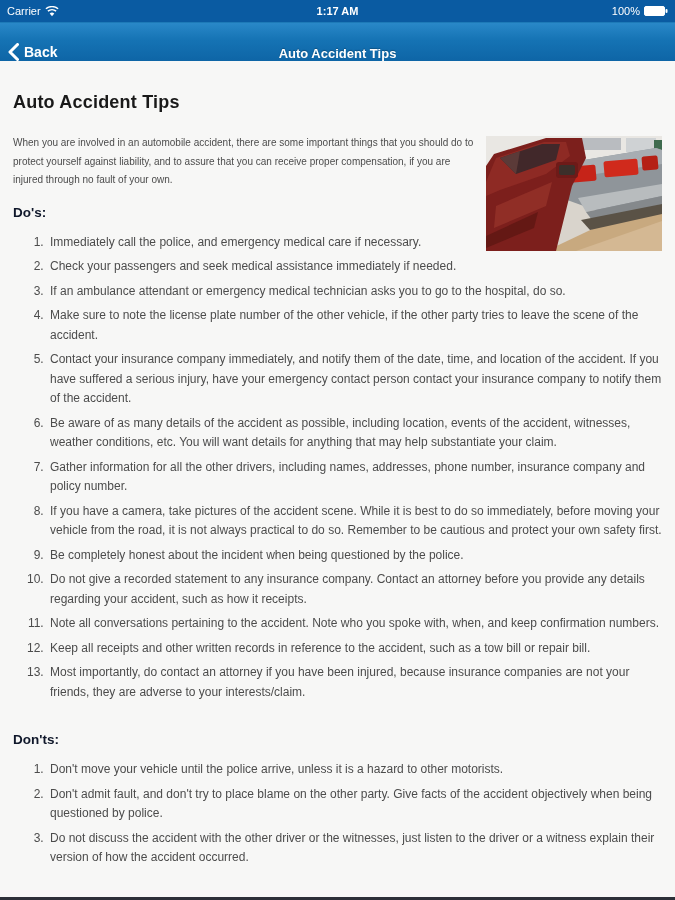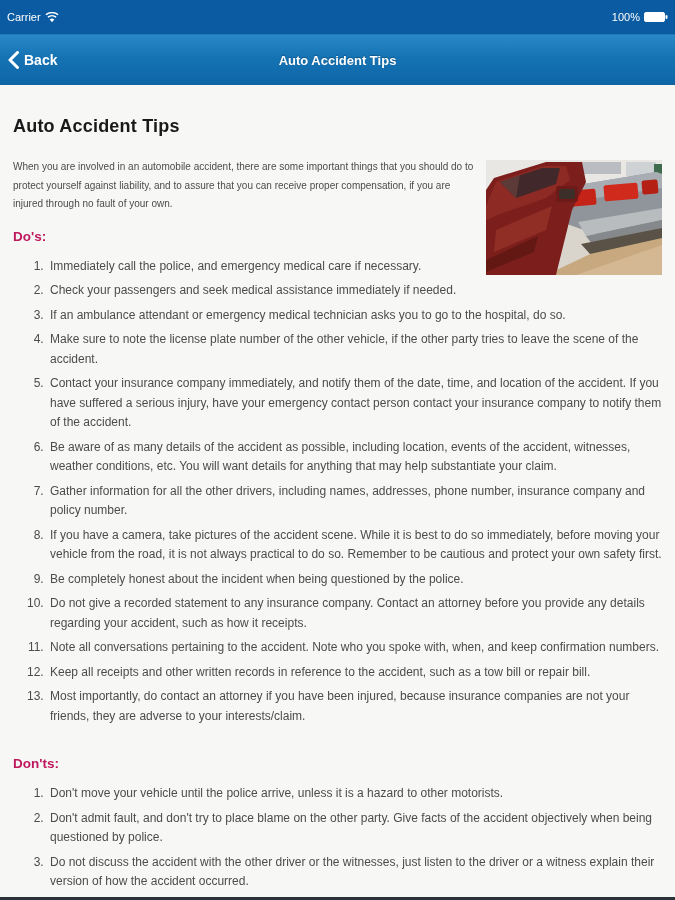--- a/index.html
+++ b/index.html
@@ -5,46 +5,46 @@
   * { margin:0; padding:0; box-sizing:border-box; }
   html,body { width:675px; height:900px; overflow:hidden; }
   body {
     font-family:"Liberation Sans", sans-serif;
     background:#f7f7f6;
     position:relative;
   }
 
   
   .status-bar{
-    height:34px;
+    height:22px;
     background:#0a5ba2;
     color:#ffffff;
     display:flex;
     align-items:center;
     justify-content:space-between;
     padding:0 7px;
     font-size:11px;
     position:relative;
   }
   .status-left,.status-right{ display:flex; align-items:center; gap:4px; }
   .status-center{
     position:absolute; left:0; right:0; text-align:center;
     font-weight:bold; font-size:11px; pointer-events:none;
   }
   .wifi-icon svg, .battery-icon svg{ display:block; }
 
   
   .nav-bar{
-    height:51px;
+    height:39px;
     background:linear-gradient(to bottom,#2988c8 0%,#1573b4 45%,#0e65a6 100%);
     border-top:1px solid #1d7ab8;
     border-bottom:1px solid #0a5globals694;
     position:relative;
     display:flex;
-    align-items:center;
+    align-items:flex-end;
   }
   .back-button{
     display:flex; align-items:center; gap:5px;
     margin-left:8px; color:#ffffff; cursor:pointer;
     font-size:14px; font-weight:bold;
     background:none; border:none; font-family:inherit;
     z-index:2;
   }
   .nav-title{
     position:absolute; left:0; right:0; text-align:center;
@@ -73,21 +73,21 @@
     margin:2px 0 10px 12px;
     display:block;
   }
   .intro-paragraph{
     font-size:10px;
     line-height:18.5px;
   }
   .section-heading{
     font-size:13.5px;
     font-weight:bold;
-    color:#be185d;
+    color:#0f172a;
     margin-top:15px;
   }
   .section-heading.donts{ margin-top:30px; }
   ol.tips-list{
     margin-top:13px;
     padding-left:34px;
     list-style:decimal outside;
   }
   ol.tips-list li{
     font-size:12px;
@@ -112,20 +112,21 @@
   <div class="status-left">
     <span>Carrier</span>
     <span class="wifi-icon">
       <svg width="14" height="11" viewBox="0 0 14 11">
         <path d="M7 10.2 L9.3 7.4 A3.6 3.6 0 0 0 4.7 7.4 Z" fill="#fff"></path>
         <path d="M2.9 5.2 A6.4 6.4 0 0 1 11.1 5.2" stroke="#fff" stroke-width="1.5" fill="none"></path>
         <path d="M0.9 2.8 A9.5 9.5 0 0 1 13.1 2.8" stroke="#fff" stroke-width="1.5" fill="none"></path>
       </svg>
     </span>
   </div>
+  <div class="status-center">1:17 AM</div>
   <div class="status-right">
     <span>100%</span>
     <span class="battery-icon">
       <svg width="24" height="10" viewBox="0 0 24 10">
         <rect x="0.5" y="0.5" width="20" height="9" rx="1.5" fill="#fff" stroke="#fff"></rect>
         <rect x="21.5" y="3" width="2" height="4" rx="1" fill="#fff"></rect>
       </svg>
     </span>
   </div>
 </div>

